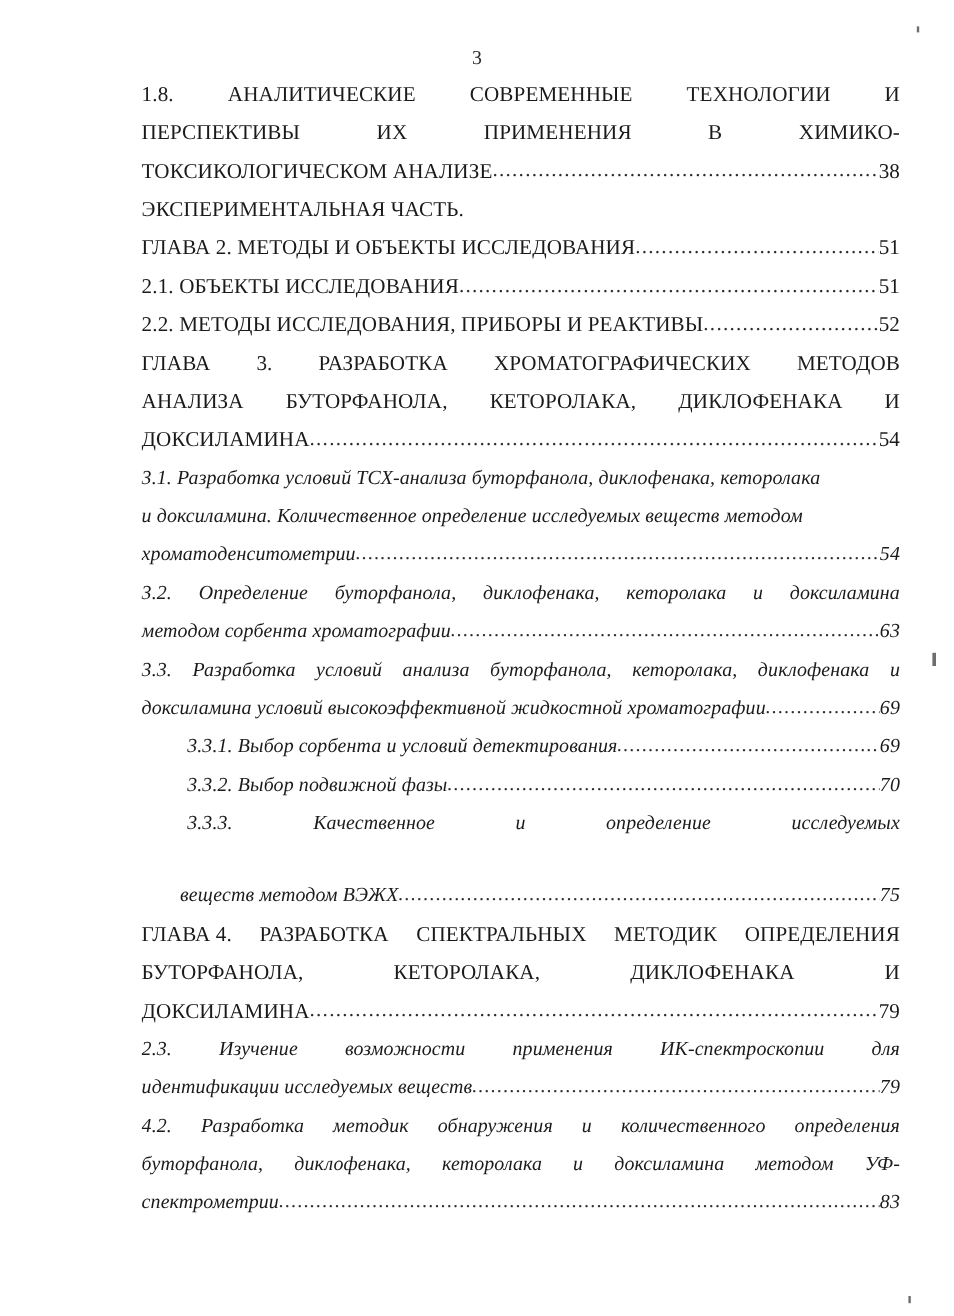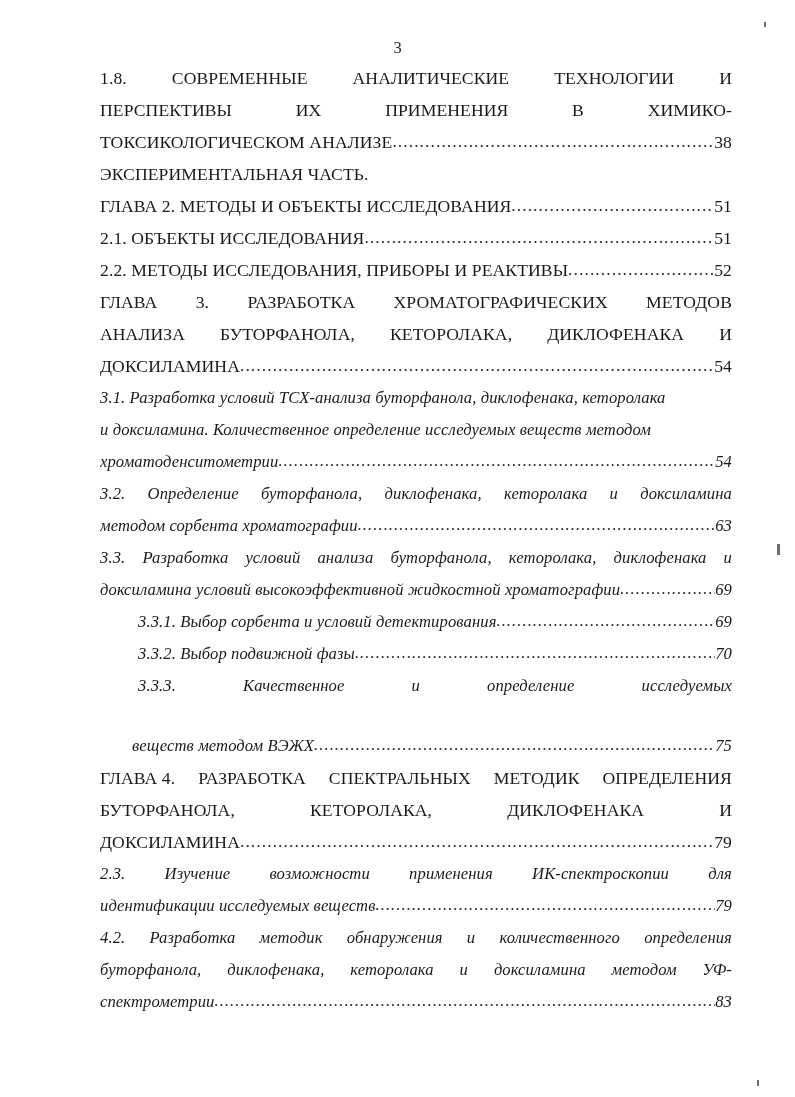--- a/index.html
+++ b/index.html
@@ -29,21 +29,21 @@
     width: 795px;
     text-align: center;
     font-size: 16.5px;
     line-height: 1;
     color: #2a2a2a;
   }
 
   
   .toc {
     position: absolute;
-    left: 100px;
+    left: 118px;
     top: 62px;
     width: 632px;
   }
 
   
   .entry {
     margin: 0;
     padding: 0;
   }
 
@@ -108,22 +108,22 @@
 <body>
 
 <div id="page">
 
   <div class="folio">3</div>
 
   <div class="toc" id="toc-root">
       <div class="entry">
         <div class="ln caps just">
           <span>1.8.</span>
+          <span>АНАЛИТИЧЕСКИЕ</span>
           <span>СОВРЕМЕННЫЕ</span>
-          <span>АНАЛИТИЧЕСКИЕ</span>
           <span>ТЕХНОЛОГИИ</span>
           <span>И</span>
         </div>
         <div class="ln caps just">
           <span>ПЕРСПЕКТИВЫ</span>
           <span>ИХ</span>
           <span>ПРИМЕНЕНИЯ</span>
           <span>В</span>
           <span>ХИМИКО-</span>
         </div>

